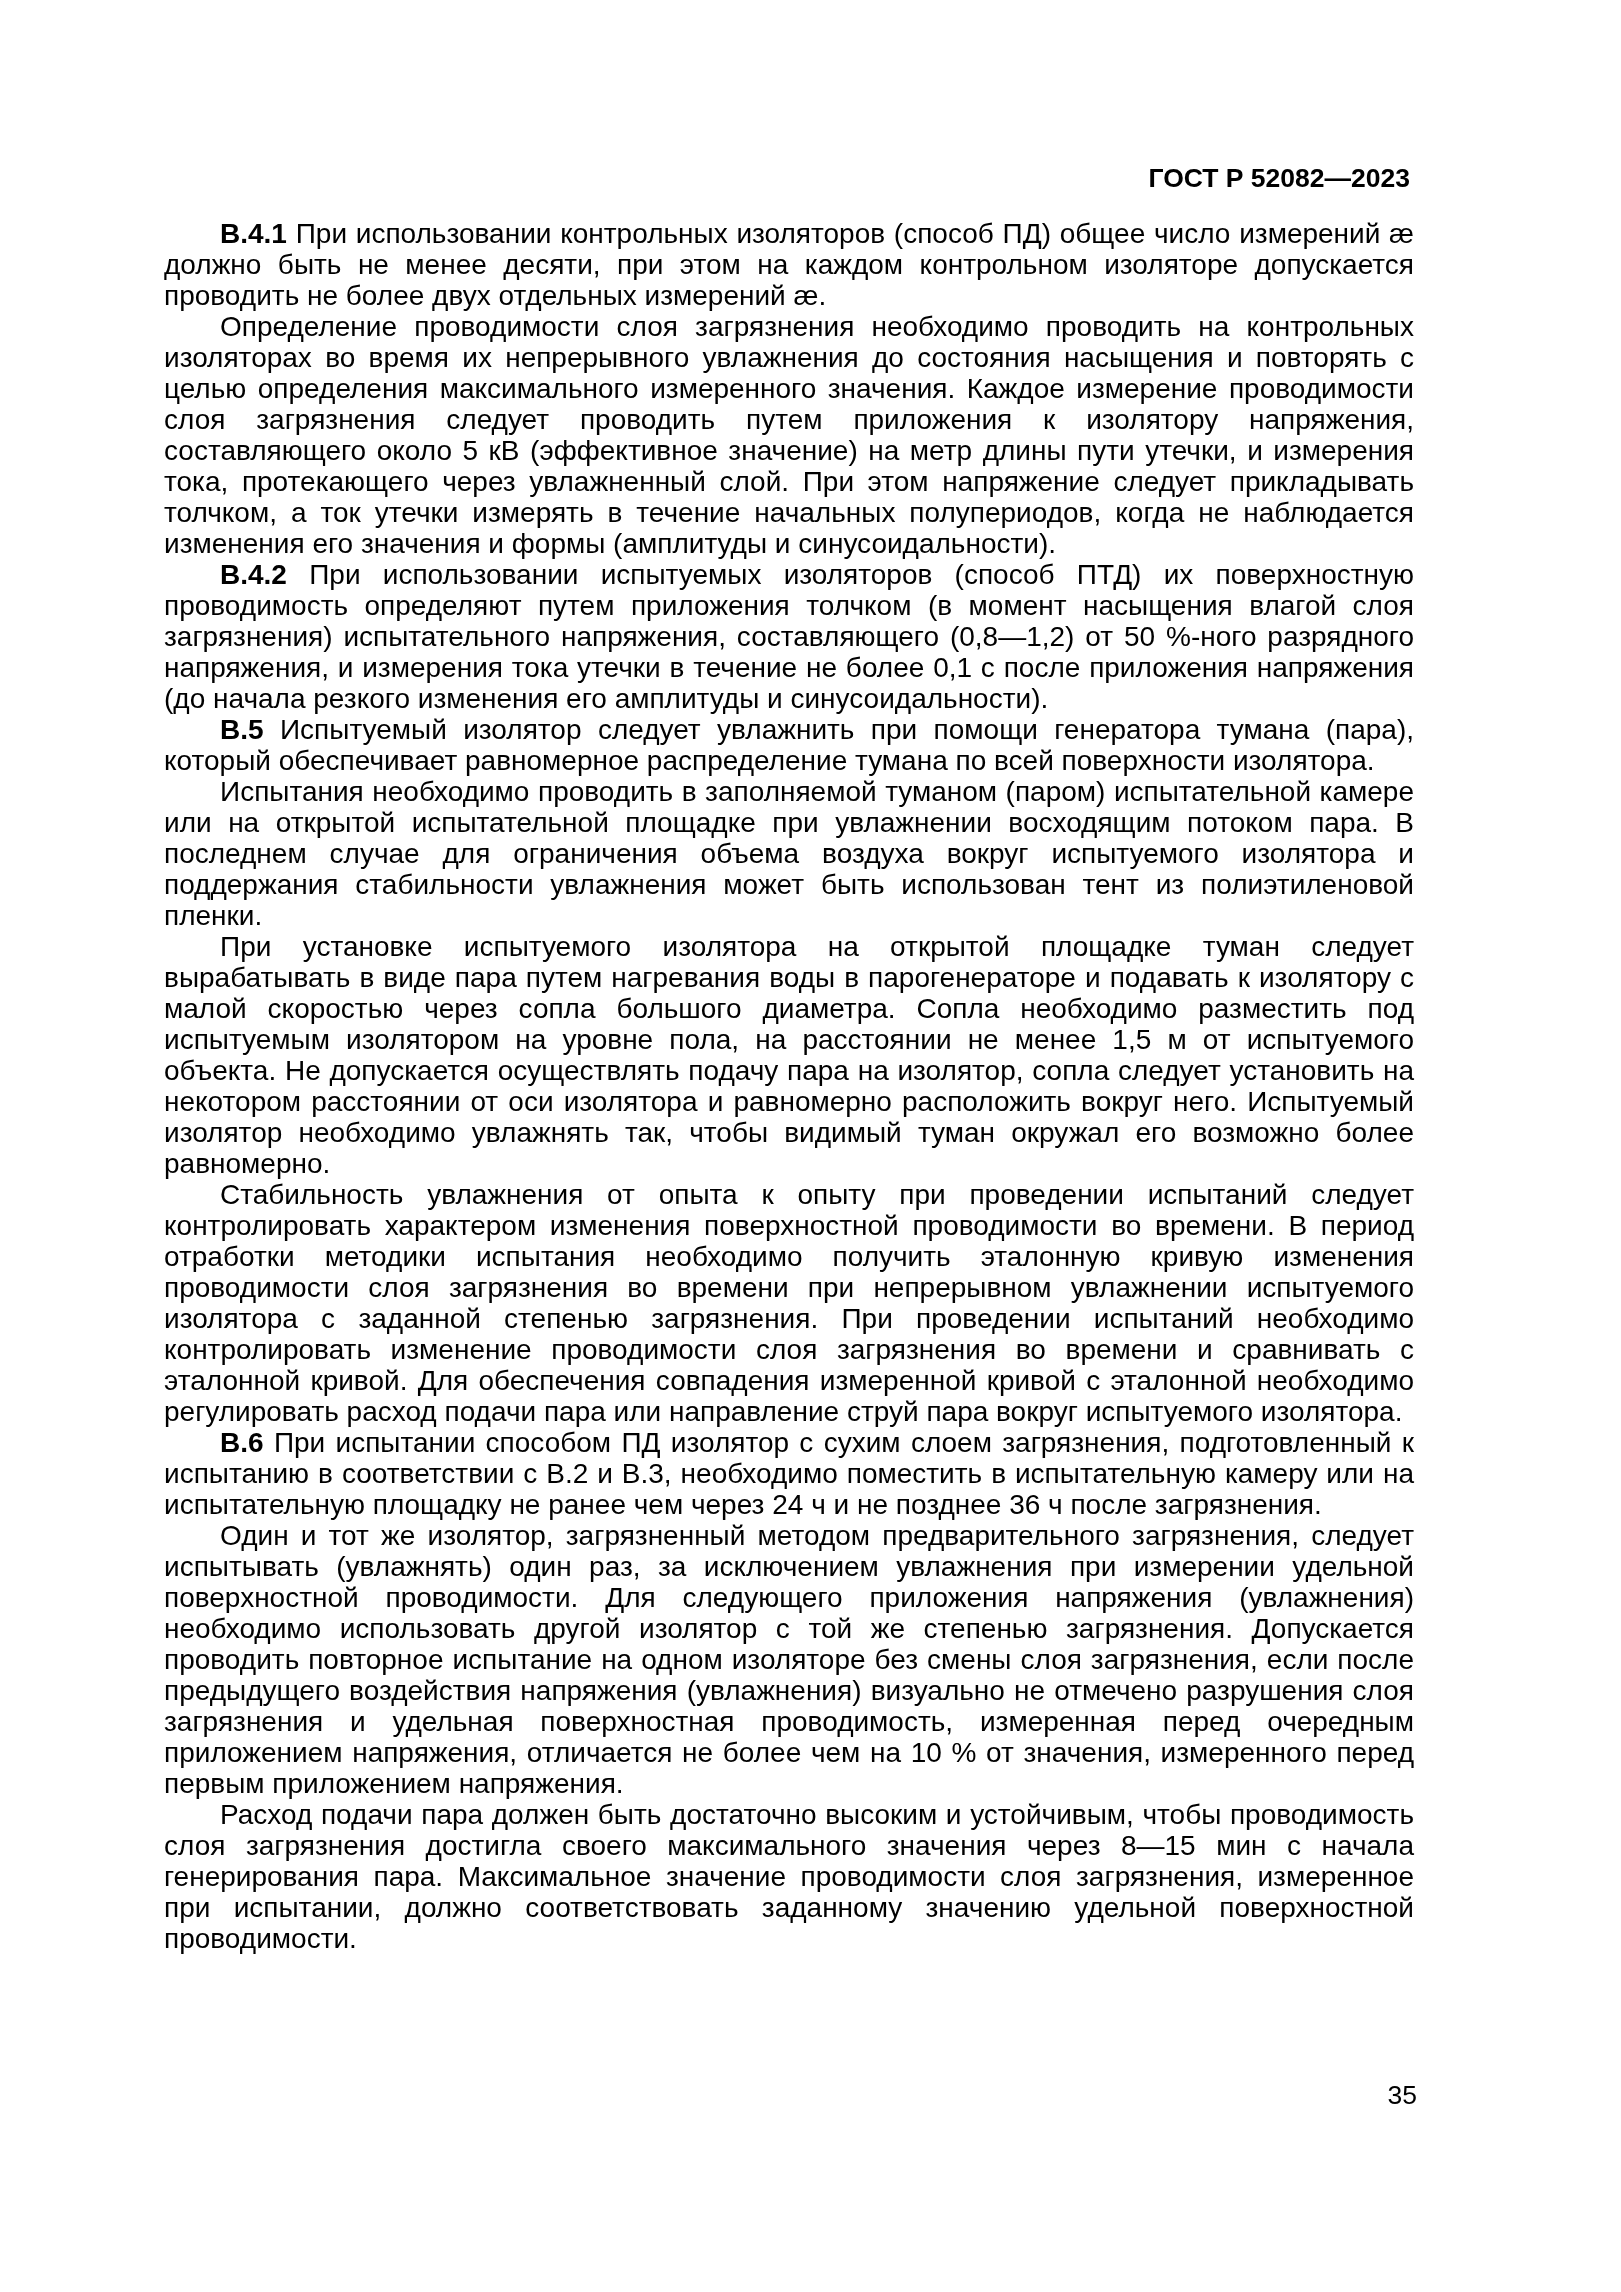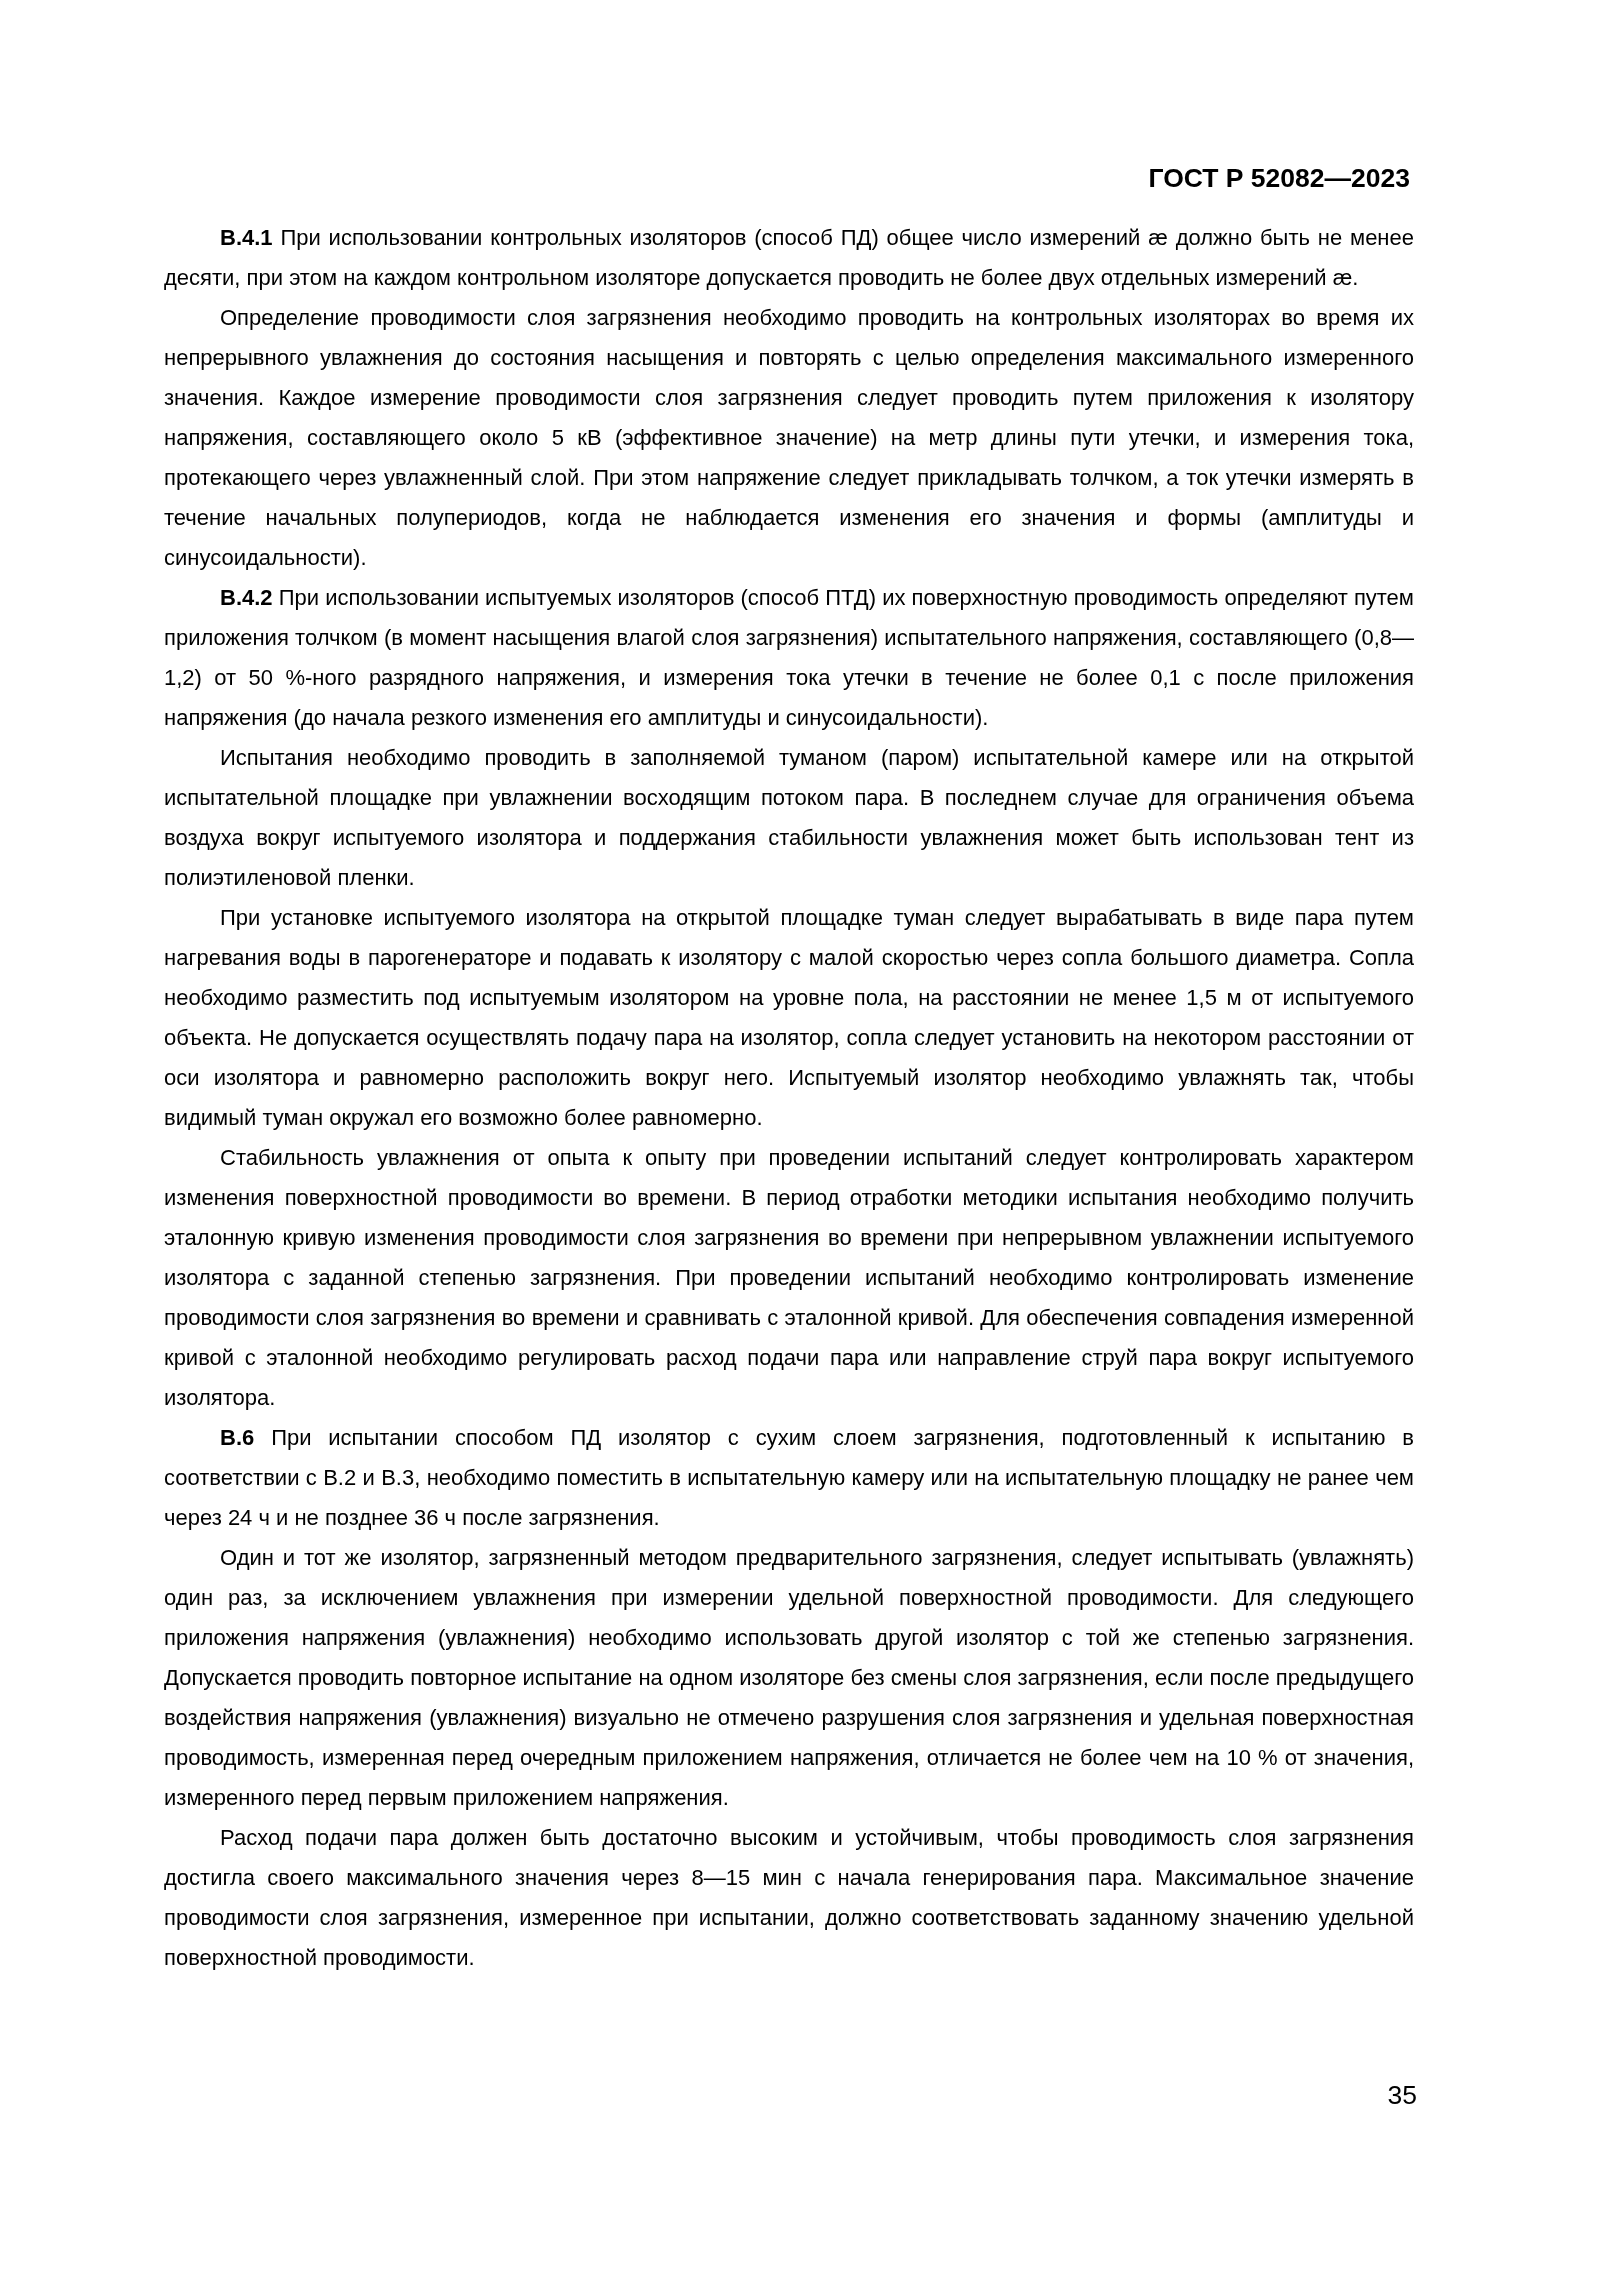--- a/index.html
+++ b/index.html
@@ -23,22 +23,22 @@
     right: 165px;
     font-size: 26.5px;
     font-weight: bold;
     white-space: nowrap;
   }
   .content {
     position: absolute;
     top: 218px;
     left: 118px;
     right: 161px;
-    font-size: 22px;
-    line-height: 40px;
+    font-size: 28px;
+    line-height: 31px;
     text-align: justify;
   }
   .content p {
     margin: 0;
     padding: 0;
     text-indent: 56px;
   }
   .para-num {
     font-weight: bold;
   }
@@ -60,20 +60,22 @@
 
     <p><b class="para-num">В.4.1</b>
       <span>При использовании контрольных изоляторов (способ ПД) общее число измерений æ должно быть не менее десяти, при этом на каждом контрольном изоляторе допускается проводить не более двух отдельных измерений æ.</span></p>
 
     <p><span>Определение проводимости слоя загрязнения необходимо проводить на контрольных изоляторах во время их непрерывного увлажнения до состояния насыщения и повторять с целью определения максимального измеренного значения. Каждое измерение проводимости слоя загрязнения следует проводить путем приложения к изолятору напряжения, составляющего около 5 кВ (эффективное значение) на метр длины пути утечки, и измерения тока, протекающего через увлажненный слой. При этом напряжение следует прикладывать толчком, а ток утечки измерять в течение начальных полупериодов, когда не наблюдается изменения его значения и формы (амплитуды и синусоидальности).</span></p>
 
     <p><b class="para-num">В.4.2</b>
       <span>При использовании испытуемых изоляторов (способ ПТД) их поверхностную проводимость определяют путем приложения толчком (в момент насыщения влагой слоя загрязнения) испытательного напряжения, составляющего (0,8—1,2) от 50 %-ного разрядного напряжения, и измерения тока утечки в течение не более 0,1 с после приложения напряжения (до начала резкого изменения его амплитуды и синусоидальности).</span></p>
 
 
+    <p><b class="para-num">В.5</b>
+      <span>Испытуемый изолятор следует увлажнить при помощи генератора тумана (пара), который обеспечивает равномерное распределение тумана по всей поверхности изолятора.</span></p>
 
     <p><span>Испытания необходимо проводить в заполняемой туманом (паром) испытательной камере или на открытой испытательной площадке при увлажнении восходящим потоком пара. В последнем случае для ограничения объема воздуха вокруг испытуемого изолятора и поддержания стабильности увлажнения может быть использован тент из полиэтиленовой пленки.</span></p>
 
 
     <p><span>При установке испытуемого изолятора на открытой площадке туман следует вырабатывать в виде пара путем нагревания воды в парогенераторе и подавать к изолятору с малой скоростью через сопла большого диаметра. Сопла необходимо разместить под испытуемым изолятором на уровне пола, на расстоянии не менее 1,5 м от испытуемого объекта. Не допускается осуществлять подачу пара на изолятор, сопла следует установить на некотором расстоянии от оси изолятора и равномерно расположить вокруг него. Испытуемый изолятор необходимо увлажнять так, чтобы видимый туман окружал его возможно более равномерно.</span></p>
 
     <p><span>Стабильность увлажнения от опыта к опыту при проведении испытаний следует контролировать характером изменения поверхностной проводимости во времени. В период отработки методики испытания необходимо получить эталонную кривую изменения проводимости слоя загрязнения во времени при непрерывном увлажнении испытуемого изолятора с заданной степенью загрязнения. При проведении испытаний необходимо контролировать изменение проводимости слоя загрязнения во времени и сравнивать с эталонной кривой. Для обеспечения совпадения измеренной кривой с эталонной необходимо регулировать расход подачи пара или направление струй пара вокруг испытуемого изолятора.</span></p>
 
 
     <p><b class="para-num">В.6</b>

